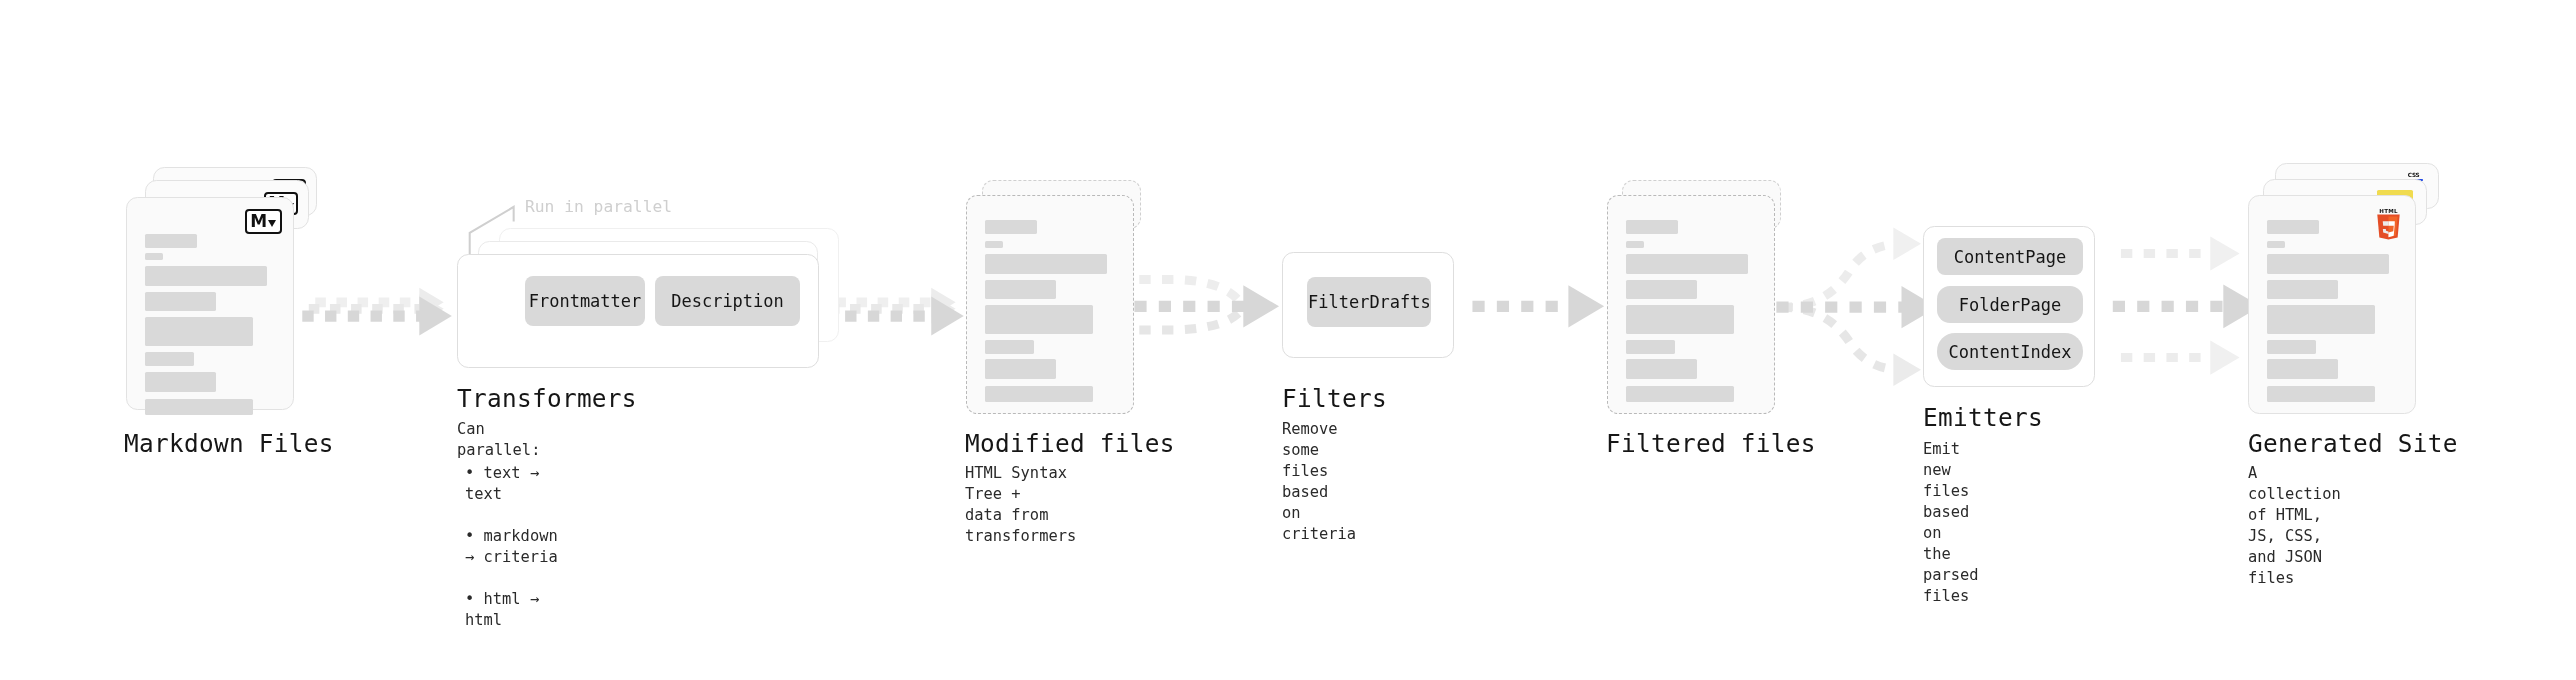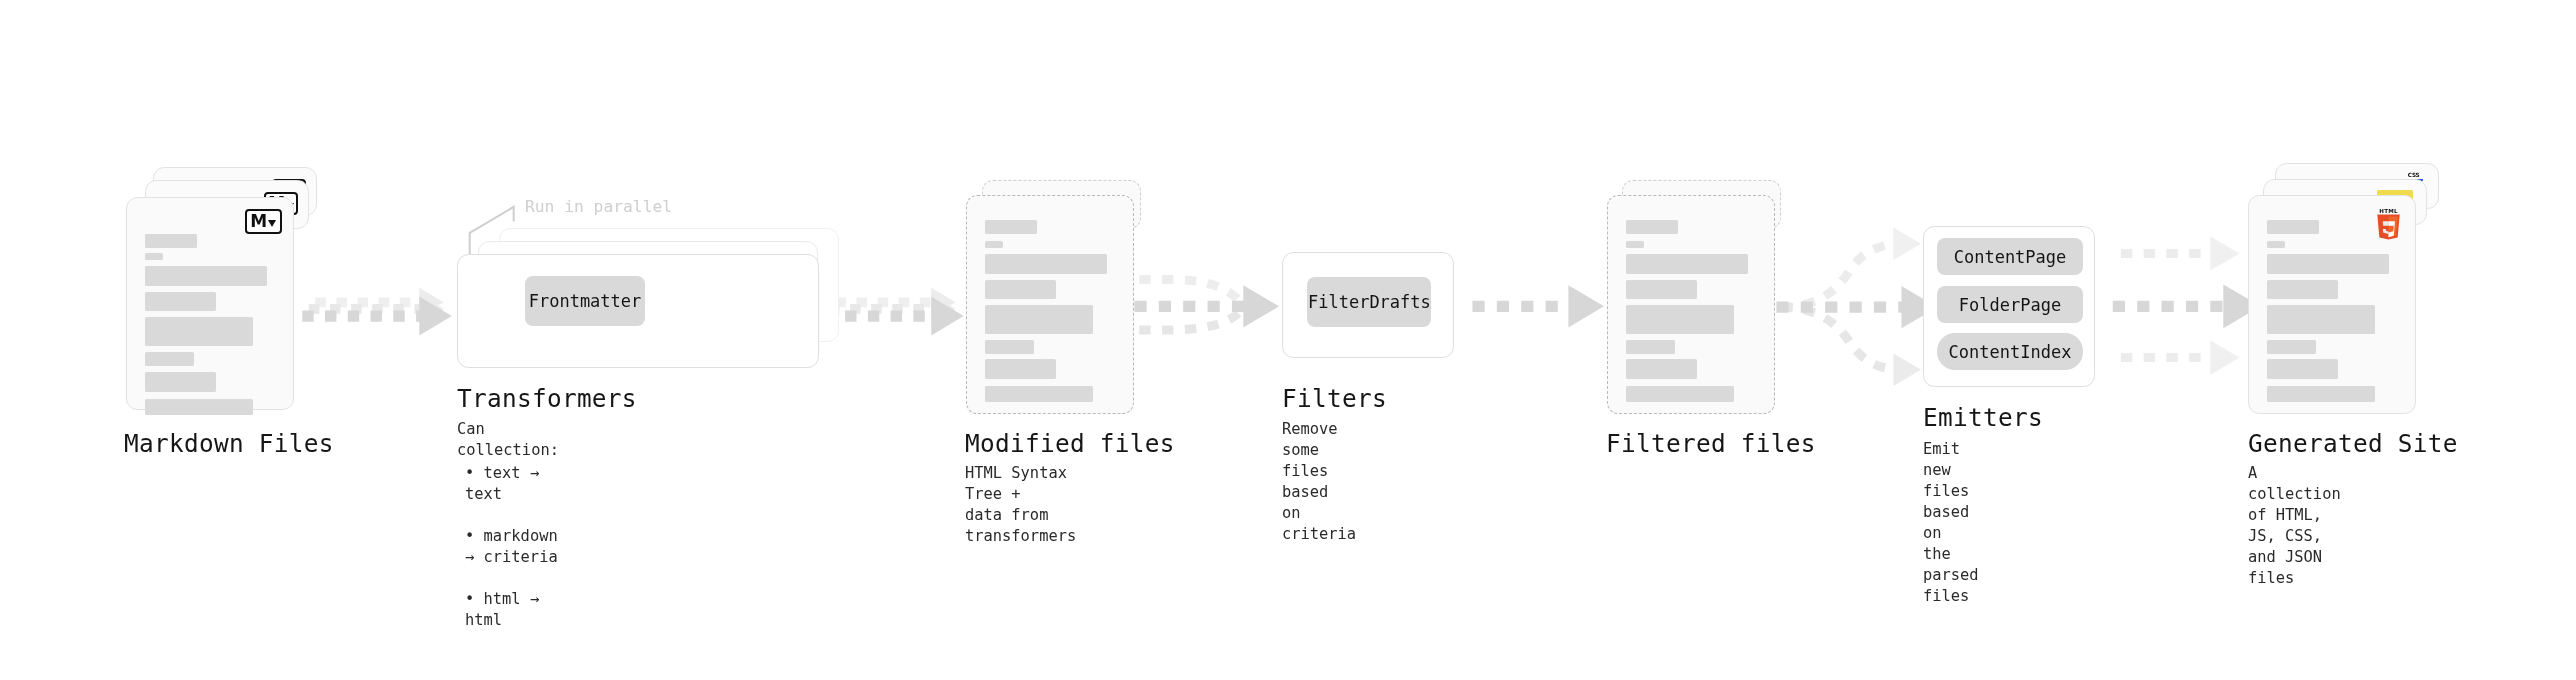--- a/index.html
+++ b/index.html
@@ -292,25 +292,28 @@
         <polygon points="72,24 86,30 72,36" fill="#e6e6e6"></polygon>
         <line x1="4" y1="52" x2="74" y2="52" stroke="#cfcfcf" stroke-width="3"></line>
         <polygon points="74,45 90,52 74,59" fill="#cfcfcf"></polygon>
       </g>
     </svg>
 
     <div class="stagebox" style="left:457px; top:254px; width:362px; height:114px;">
       <div class="chip" style="left:23px; top:21px; width:120px; height:50px;margin-left:44px;">
         <span>Frontmatter</span>
       </div>
+      <div class="chip" style="left:197px; top:21px; width:145px; height:50px;">
+        <span>Description</span>
+      </div>
     </div>
 
     <div class="caption-title" style="position:absolute; left:457px; top:384px;">Transformers</div>
 
-    <div class="caption-sub" style="position:absolute; left:457px; top:419px;">Can collection:</div>
+    <div class="caption-sub" style="position:absolute; left:457px; top:419px;">Can parallel:</div>
 
     <div style="position:absolute; left:465px; top:442px;">
       <div class="caption-sub">
         <span>•&nbsp;</span><span>text → text</span>
       </div>
       <div class="caption-sub">
         <span>•&nbsp;</span><span>markdown → criteria</span>
       </div>
       <div class="caption-sub">
         <span>•&nbsp;</span><span>html → html</span>
@@ -364,21 +367,21 @@
     </div>
 
     <div class="caption-title" style="position:absolute; left:1606px; top:429px;">Filtered files</div>
   </div>
 
   <div class="node">
     <div class="stagebox" style="left:1923px; top:226px; width:172px; height:161px;">
       <div class="chip" style="left:13px; top:11.4px; width:146px; height:37px;">
         <span>ContentPage</span>
       </div>
-      <div class="chip" style="left:13px; top:59px; width:146px; height:37px;">
+      <div class="chip" style="left:13px; top:59px; width:146px; height:37px;border-radius:13px;">
         <span>FolderPage</span>
       </div>
       <div class="chip" style="left:13px; top:106px; width:146px; height:37px;border-radius:18px;">
         <span>ContentIndex</span>
       </div>
     </div>
 
     <div class="caption-title" style="position:absolute; left:1923px; top:403px;">Emitters</div>
     <div class="caption-sub" style="position:absolute; left:1923px; top:439px;">Emit new files based on
 the parsed files</div>

